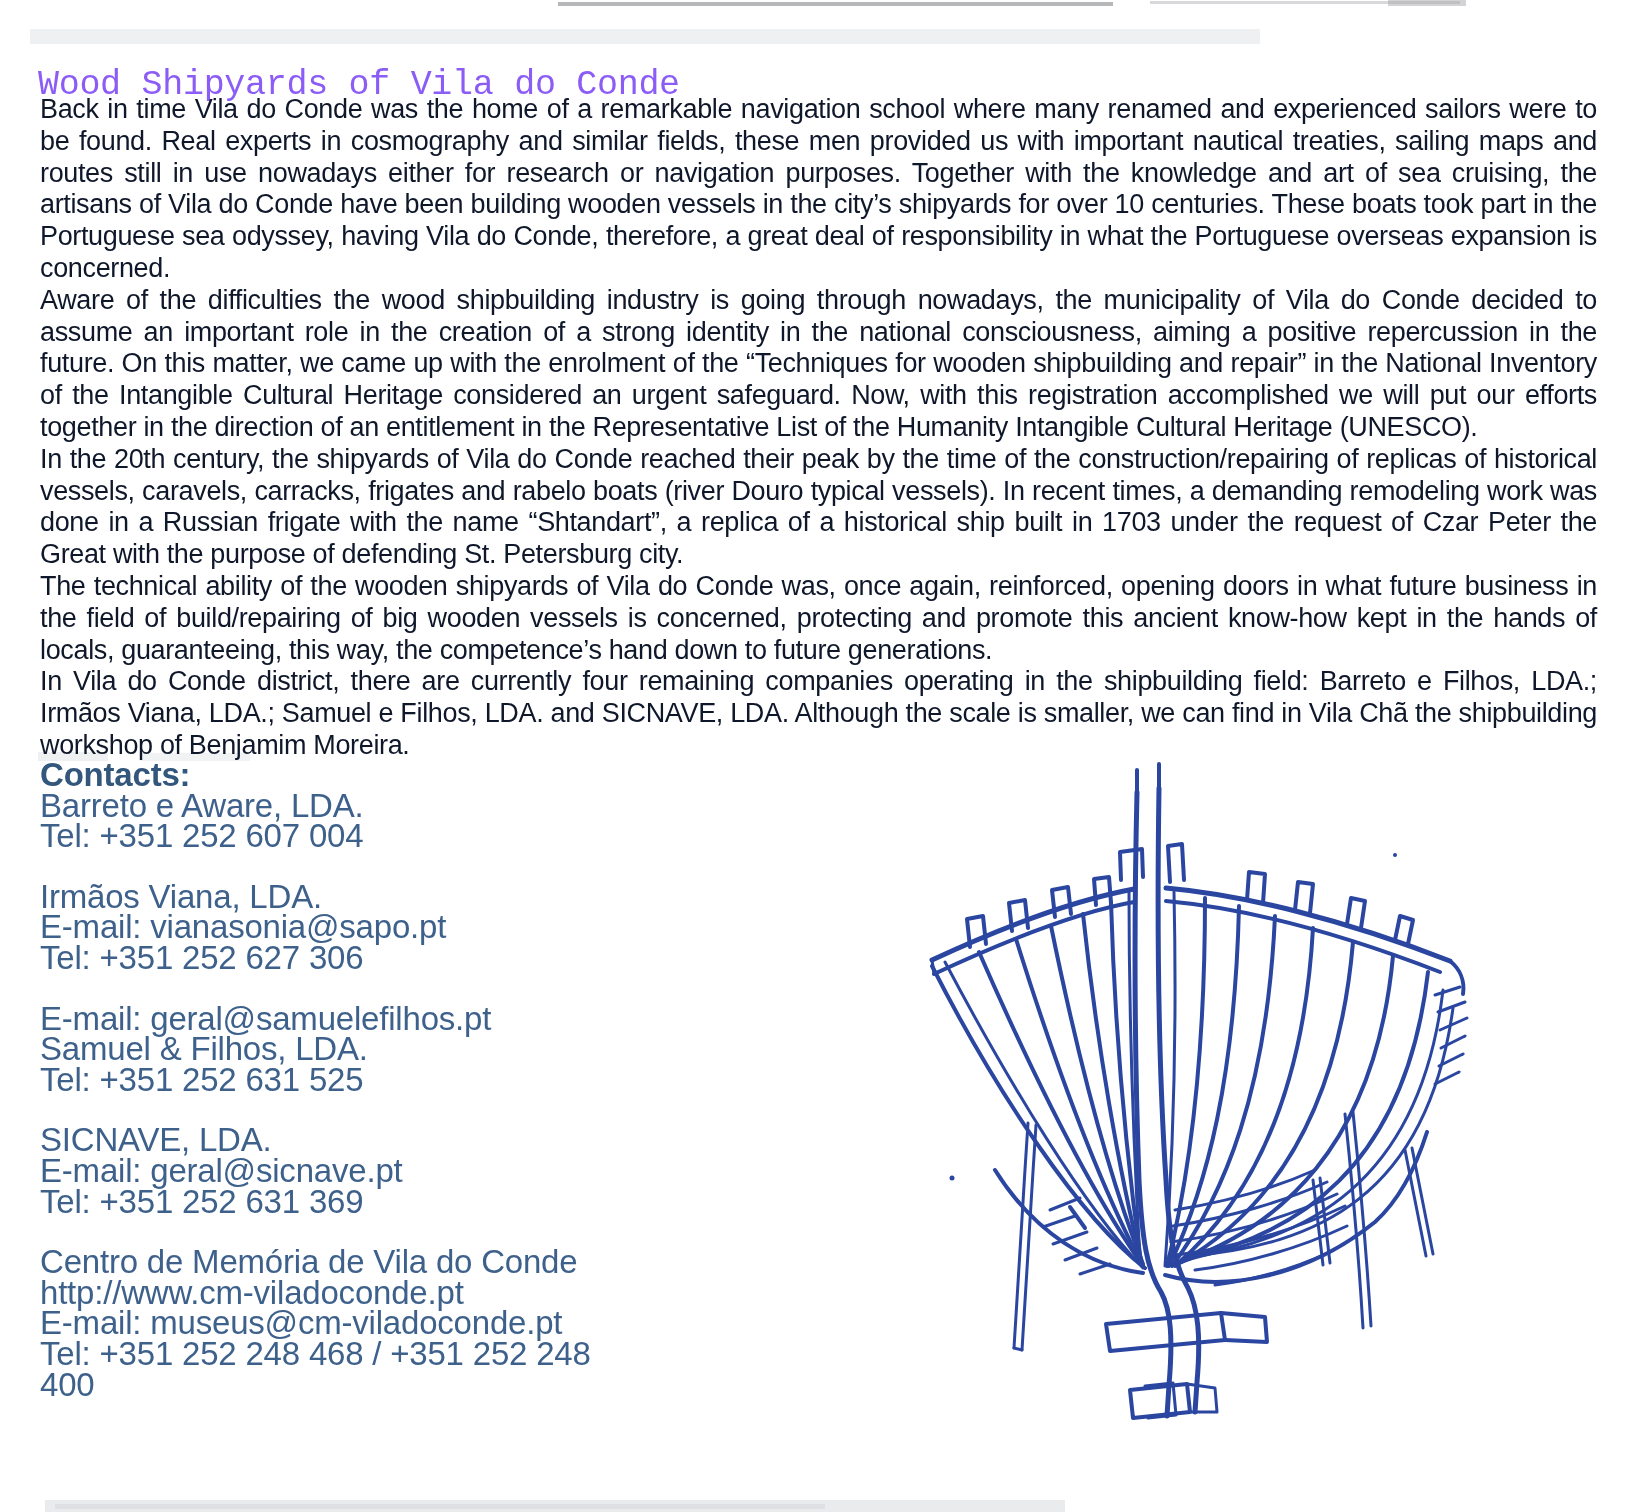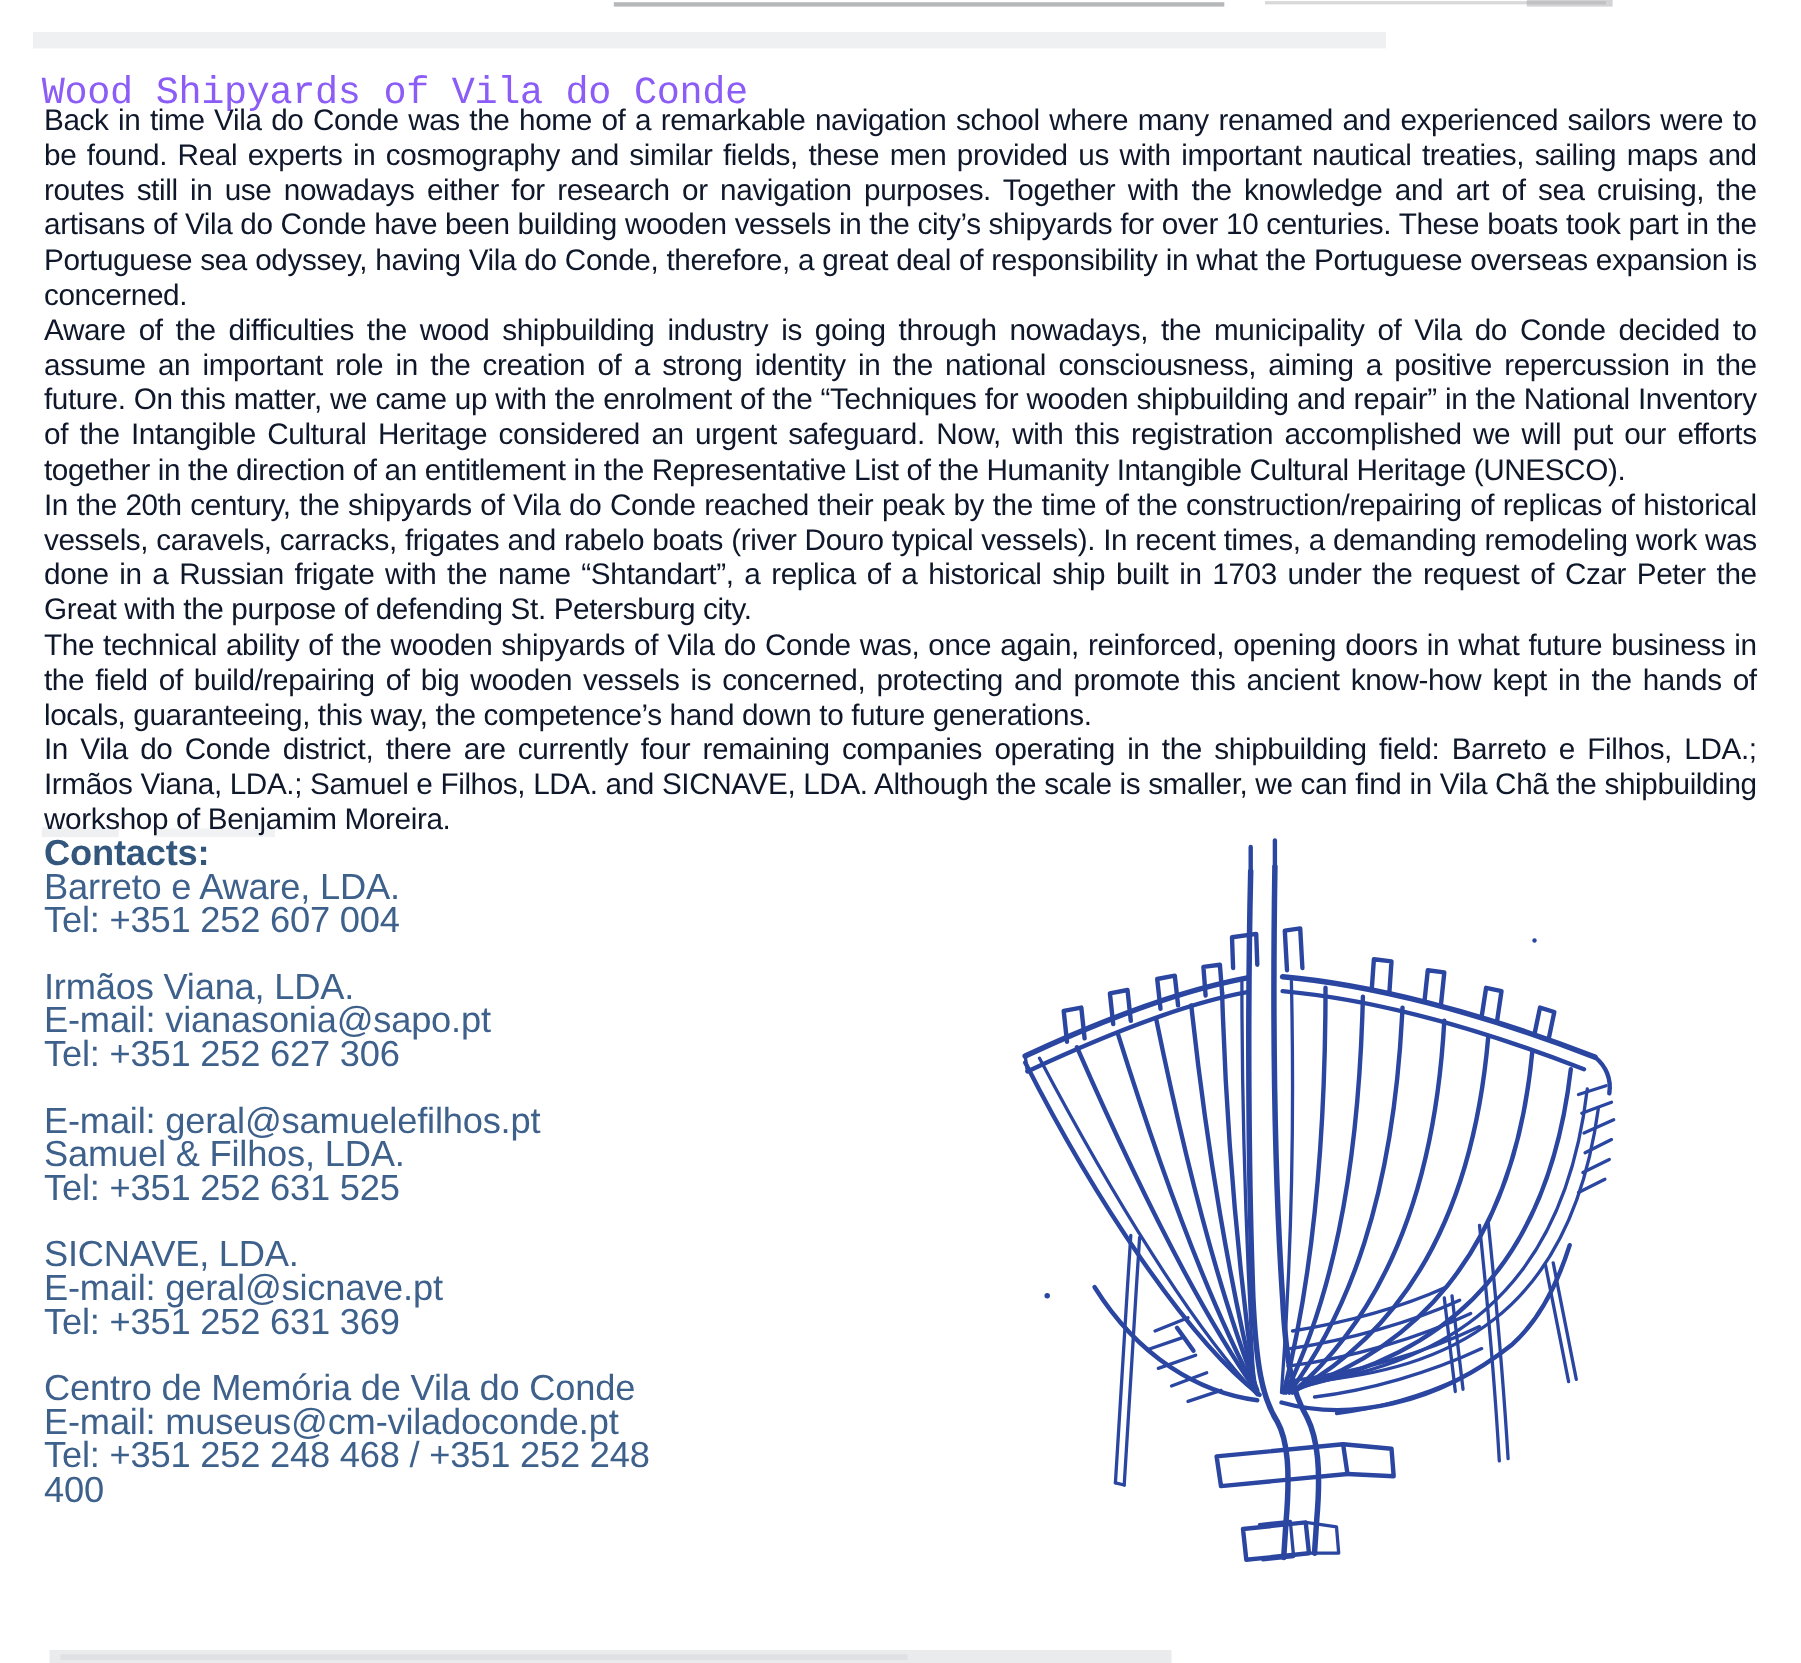--- a/index.html
+++ b/index.html
@@ -77,20 +77,21 @@
   </div>
 
   <div class="contact-block">
     <div>SICNAVE, LDA.</div>
     <div>E-mail: geral@sicnave.pt</div>
     <div>Tel: +351 252 631 369</div>
   </div>
 
   <div class="contact-block">
     <div>Centro de Memória de Vila do Conde</div>
+    <div>http://www.cm-viladoconde.pt</div>
     <div>E-mail: museus@cm-viladoconde.pt</div>
     <div>Tel: +351 252 248 468 / +351 252 248 400</div>
   </div>
 </div>
 
 <div id="boat">
   <svg viewBox="0 0 630 700" xmlns="http://www.w3.org/2000/svg">
     <g stroke="#2a46a0" fill="none" stroke-linecap="round" stroke-linejoin="round">
 
       <g>

